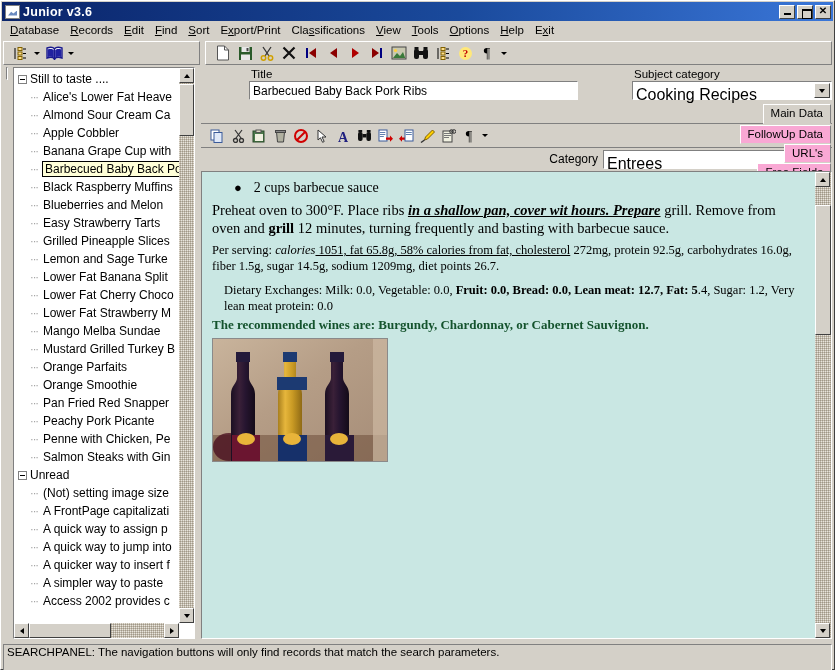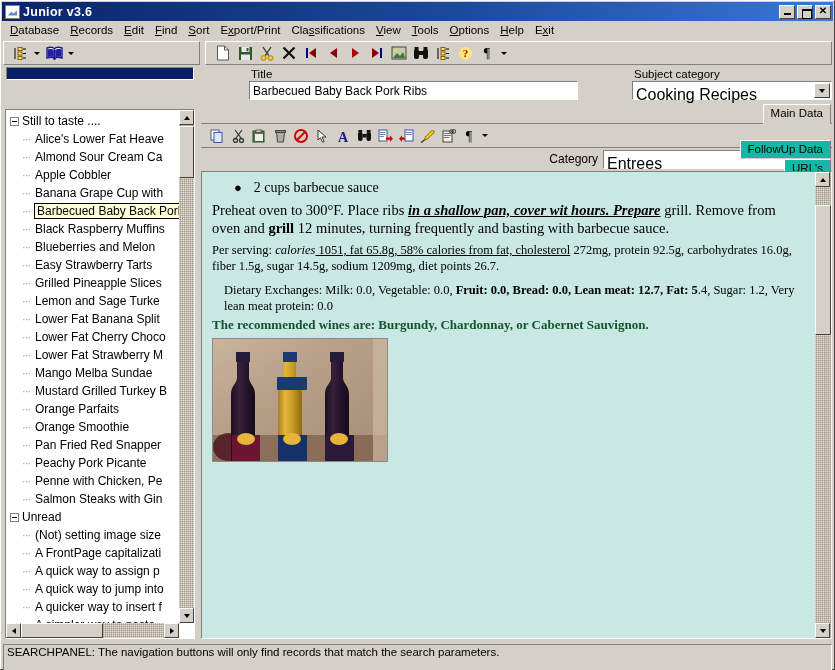--- a/index.html
+++ b/index.html
@@ -73,21 +73,21 @@
     border:1px solid; border-color:#fff #808080 #808080 #fff;
     background:#d4d0c8;
   }
   .tbtn { width:20px;height:20px; display:flex;align-items:center;justify-content:center;
           position:relative; flex:none; }
   .drop-arrow { width:10px;height:18px;display:flex;align-items:center;justify-content:center;flex:none;}
   .drop-arrow:after{content:"";border-left:3px solid transparent;border-right:3px solid transparent;border-top:3px solid #000;}
 
   
   .body-area { display:flex; height:576px; padding:2px; gap:4px; }
-  .left-panel { width:194px; display:flex; flex-direction:column;gap:28px; }
+  .left-panel { width:194px; display:flex; flex-direction:row; }
   .navybar {
     height:13px; margin:0 3px 1px 3px; background:#0a1f66;
     border:1px solid; border-color:#808080 #fff #fff #808080;
   }
   .tree-wrap {
     flex:1; background:#fff; position:relative; overflow:hidden;
     border:1px solid; border-color:#808080 #fff #fff #808080;
     margin:0 2px;
   }
   .tree {
@@ -145,22 +145,22 @@
   .combo .btn {
     width:16px; background:#d4d0c8; flex:none; margin:1px 1px 1px 0;
     border:1px solid; border-color:#fff #404040 #404040 #fff;
     display:flex; align-items:center; justify-content:center;
   }
 
   
   .tabs { display:flex; align-items:flex-end; height:20px; margin-top:4px; padding-left:2px;
           border-bottom:1px solid #808080;flex-direction:column; }
   .tab {
-    font-size:11.5px; padding:2px 7px 3px 7px; background:#14b8a6; margin-right:1px;
-    border:1px solid; border-color:#fff #808080 #d4d0c8 #fff; position:relative; top:16px;
+    font-size:11.5px; padding:2px 7px 3px 7px; background:#f9a8d4; margin-right:1px;
+    border:1px solid; border-color:#fff #808080 #d4d0c8 #fff; position:relative; top:1px;
   }
   .tab.active { background:#d4d0c8; padding-bottom:4px; top:0; border-bottom-color:#d4d0c8; font-weight:normal;}
 
   .edtoolbar {
     display:flex; align-items:center; height:24px; gap:1px; padding-left:6px;
     border-bottom:1px solid #808080;
   }
   .cat-row { display:flex; align-items:center; justify-content:flex-end;
              height:22px; gap:5px; padding:0 2px; }
 

